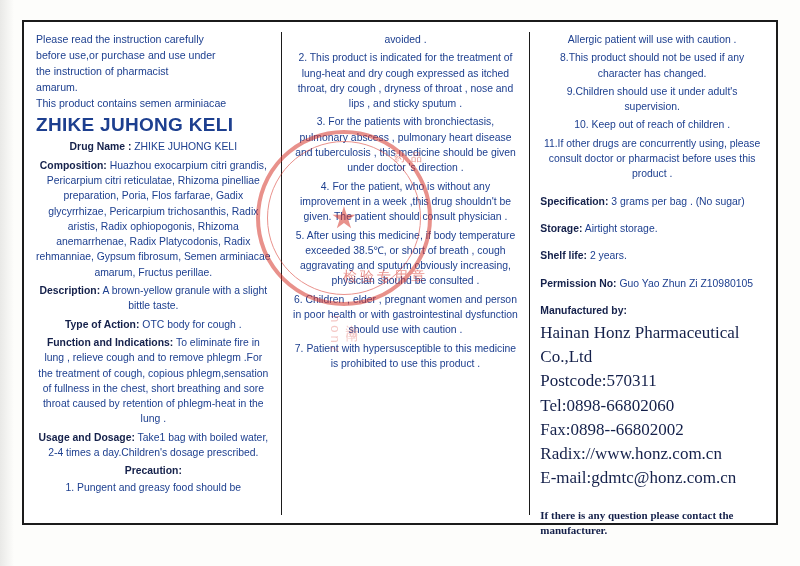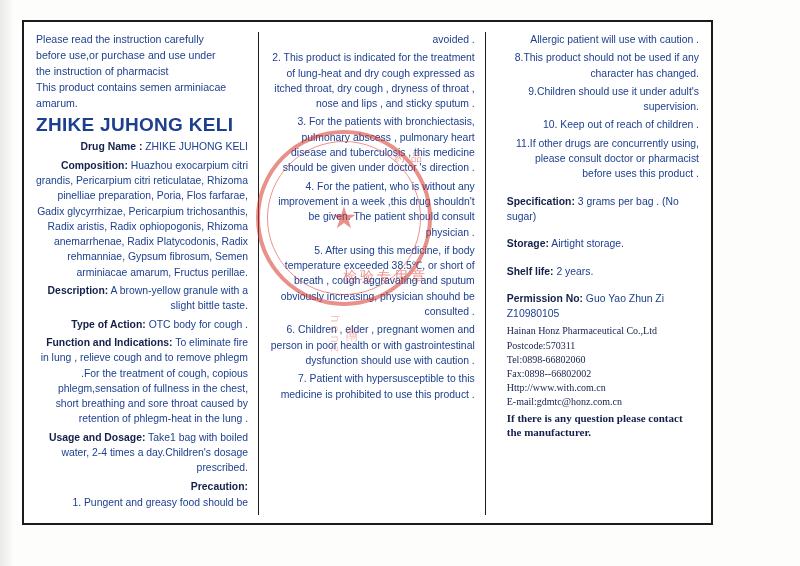--- a/index.html
+++ b/index.html
@@ -25,21 +25,21 @@
     inset: 0;
     background:
       linear-gradient(to right, #e9e9e7 0px, #fdfdfb 14px),
       linear-gradient(to left, #e9e9e7 0px, #fdfdfb 14px);
     pointer-events: none;
   }
   .leaflet {
     position: absolute;
     left: 22px;
     top: 20px;
-    width: 691px;
+    width: 756px;
     height: 505px;
     background: #ffffff;
     border: 2px solid #1b1b1b;
     box-sizing: border-box;
     padding: 10px 12px 8px 12px;
     display: flex;
     gap: 0;
   }
   .col {
     box-sizing: border-box;
@@ -52,72 +52,72 @@
     width: 246px;
     padding-right: 10px;
   }
   .col-2 {
     width: 250px;
     padding: 0 10px;
     border-left: 1.5px solid #1b1b1b;
   }
   .col-3 {
     width: 236px;
-    padding-left: 21px;
+    padding-left: 10px;
     border-left: 1.5px solid #1b1b1b;
   }
   .intro {
     color: #1d3f8f;
     font-size: 10.6px;
     line-height: 1.5;
     margin-bottom: 4px;
   }
   .title {
     font-family: "Liberation Sans", sans-serif;
     font-weight: bold;
     font-size: 19px;
     letter-spacing: 0.3px;
     color: #1d3f8f;
     margin: 2px 0 3px 0;
     line-height: 1.1;
   }
   .para {
     margin: 0 0 3px 0;
     color: #1d3f8f;
-    text-align: right;
+    text-align: center;
   }
   .lbl {
     font-weight: bold;
     color: #14204a;
   }
   .col-2 .para, .col-2 .lbl {
     color: #1d3f8f;
   }
   .col-3 .para {
     color: #1d3f8f;
   }
   .col-3 .serif {
     font-family: "Liberation Serif", serif;
     color: #14204a;
-    font-size: 10px;
+    font-size: 17px;
     line-height: 1.42;
   }
   .kv {
     margin: 12px 0 3px 0;
     color: #1d3f8f;
   }
   .kv .lbl {
     font-weight: bold;
   }
   .footer-note {
     font-weight: bold;
     color: #14204a;
     font-size: 11px;
     line-height: 1.35;
-    margin-top: 1px;
+    margin-top: 18px;
     font-family: "Liberation Serif", serif;
   }
   .stamp {
     position: absolute;
     left: 232px;
     top: 108px;
     width: 168px;
     height: 168px;
     border: 4px solid #d7382e;
     border-radius: 50%;
@@ -173,22 +173,22 @@
 <div class="page">
   <div class="scan-edge"></div>
 
   <div class="leaflet">
 
     <div class="col col-1">
       <div class="intro">
         <div>Please read the instruction carefully</div>
         <div>before use,or purchase and use under</div>
         <div>the instruction of pharmacist</div>
+        <div>amarum.</div>
         <div>This product contains semen arminiacae</div>
-        <div>amarum.</div>
       </div>
 
       <div class="title">ZHIKE JUHONG KELI</div>
 
       <p class="para">
         <span class="lbl">Drug Name :</span>
         <span>ZHIKE JUHONG KELI</span>
       </p>
 
       <p class="para">
@@ -250,27 +250,30 @@
       </p>
       <p class="kv">
         <span class="lbl">Shelf life:</span>
         <span>2 years.</span>
       </p>
       <p class="kv">
         <span class="lbl">Permission No:</span>
         <span>Guo Yao Zhun Zi Z10980105</span>
       </p>
 
+      <p class="kv">
+        <span class="lbl">Manufactured by:</span>
+      </p>
 
       <div class="serif">
         <div>Hainan Honz Pharmaceutical Co.,Ltd</div>
         <div>Postcode:570311</div>
         <div>Tel:0898-66802060</div>
         <div>Fax:0898--66802002</div>
-        <div>Http://www.with.com.cn</div>
+        <div>Radix://www.honz.com.cn</div>
         <div>E-mail:gdmtc@honz.com.cn</div>
       </div>
 
       <div class="footer-note">If there is any question please contact the manufacturer.</div>
     </div>
 
     <div class="stamp">
       <div class="stamp-inner"></div>
       <div class="stamp-text-top">药品</div>
       <div class="stamp-star">★</div>

